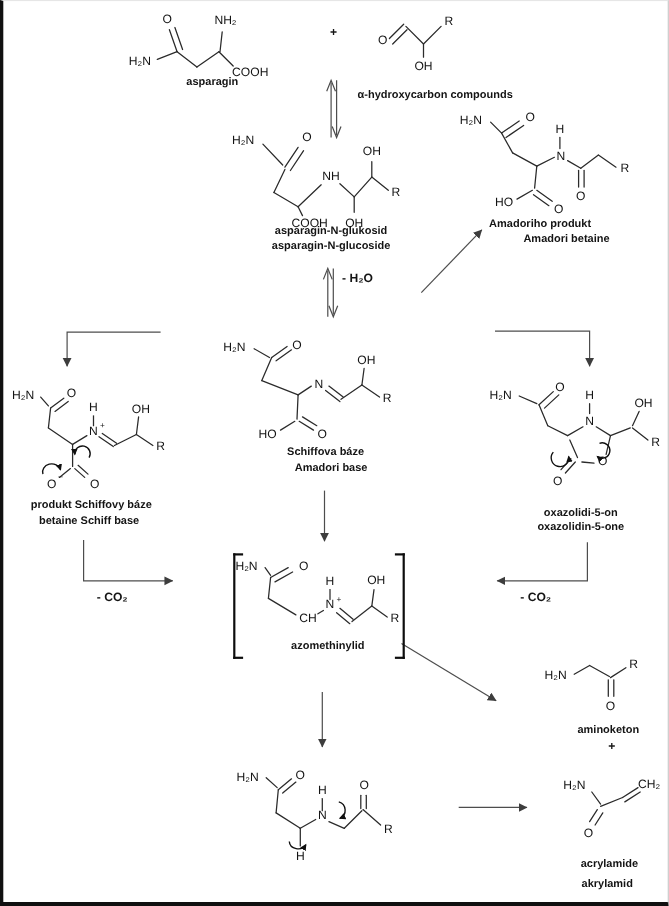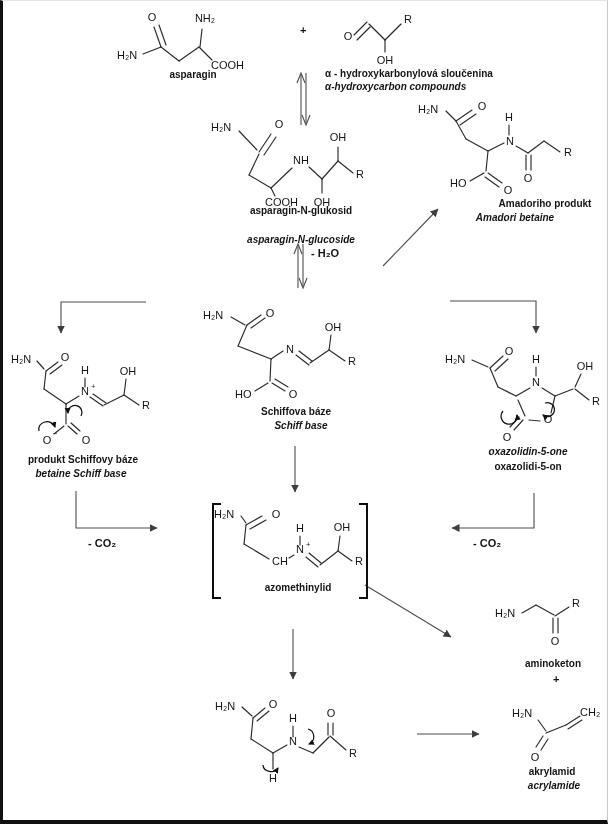--- a/index.html
+++ b/index.html
@@ -12,21 +12,21 @@
   }
   svg.struct{position:absolute;overflow:visible;}
   svg text{font-family:"Liberation Sans","DejaVu Sans",sans-serif;font-size:11px;fill:#141414;}
   svg text.sup{font-size:7.5px;}
   .bond{stroke:#2b2b2b;stroke-width:1.15;fill:none;stroke-linecap:round;}
   .curve{stroke:#101010;stroke-width:1.25;fill:none;}
   .conn{stroke:#4d4d4d;stroke-width:1.1;fill:none;}
   .eqh{stroke:#4d4d4d;stroke-width:1.1;fill:none;}
   .lbl{position:absolute;font-size:10px;font-weight:700;white-space:nowrap;line-height:13px;color:#141414;}
   .ctr{transform:translateX(-50%);}
-  .en{font-style:italic;text-align:right;}
+  .en{text-align:right;}
   .note{position:absolute;font-size:11px;font-weight:700;white-space:nowrap;color:#141414;}
   .bracket{position:absolute;width:9px;height:96px;border:2.6px solid #0d0d0d;box-sizing:border-box;}
   .bracket.l{border-right:none;}
   .bracket.r{border-left:none;}
 </style>
 </head>
 <body>
 
 <div id="canvas">
 
@@ -334,39 +334,38 @@
   </svg>
 
   <div class="note" style="left:297px;top:23px">+</div>
   <div class="note" style="left:308px;top:246px">- H₂O</div>
   <div class="note" style="left:85px;top:536px">- CO₂</div>
   <div class="note" style="left:470px;top:536px">- CO₂</div>
   <div class="note" style="left:550px;top:672px">+</div>
 
   <div class="lbl ctr" style="left:190px;top:67px">asparagin</div>
 
-  <div class="lbl" style="left:322px;top:66px">α - hydroxykarbonylová sloučenina</div>
   <div class="lbl en" style="left:322px;top:79px">α-hydroxycarbon compounds</div>
 
   <div class="lbl ctr" style="left:298px;top:203px">asparagin-N-glukosid</div>
-  <div class="lbl ctr en" style="left:298px;top:232px">asparagin-N-glucoside</div>
-
-  <div class="lbl ctr" style="left:542px;top:196px">Amadoriho produkt</div>
+  <div class="lbl ctr en" style="left:298px;top:216px">asparagin-N-glucoside</div>
+
+  <div class="lbl ctr" style="left:488px;top:196px">Amadoriho produkt</div>
   <div class="lbl ctr en" style="left:512px;top:210px">Amadori betaine</div>
 
   <div class="lbl ctr" style="left:80px;top:452px">produkt Schiffovy báze</div>
   <div class="lbl ctr en" style="left:78px;top:466px">betaine Schiff base</div>
 
   <div class="lbl ctr" style="left:293px;top:404px">Schiffova báze</div>
-  <div class="lbl ctr en" style="left:298px;top:418px">Schiff base</div>
+  <div class="lbl ctr en" style="left:298px;top:418px">Amadori base</div>
 
   <div class="lbl ctr" style="left:525px;top:459px">oxazolidi-5-on</div>
-  <div class="lbl ctr en" style="left:525px;top:444px">oxazolidin-5-one</div>
+  <div class="lbl ctr en" style="left:525px;top:472px">oxazolidin-5-one</div>
 
   <div class="lbl ctr" style="left:295px;top:580px">azomethinylid</div>
 
   <div class="lbl ctr" style="left:550px;top:656px">aminoketon</div>
 
-  <div class="lbl ctr" style="left:549px;top:764px">akrylamid</div>
+  <div class="lbl ctr" style="left:549px;top:796px">akrylamid</div>
   <div class="lbl ctr en" style="left:551px;top:778px">acrylamide</div>
 
 
 </div>
 
 </body></html>

